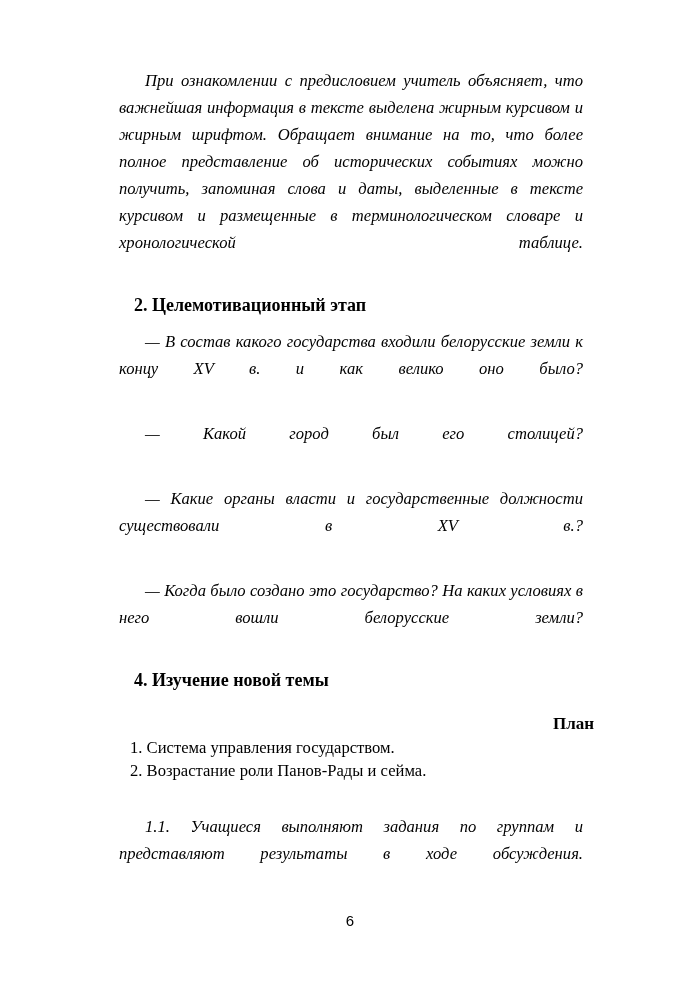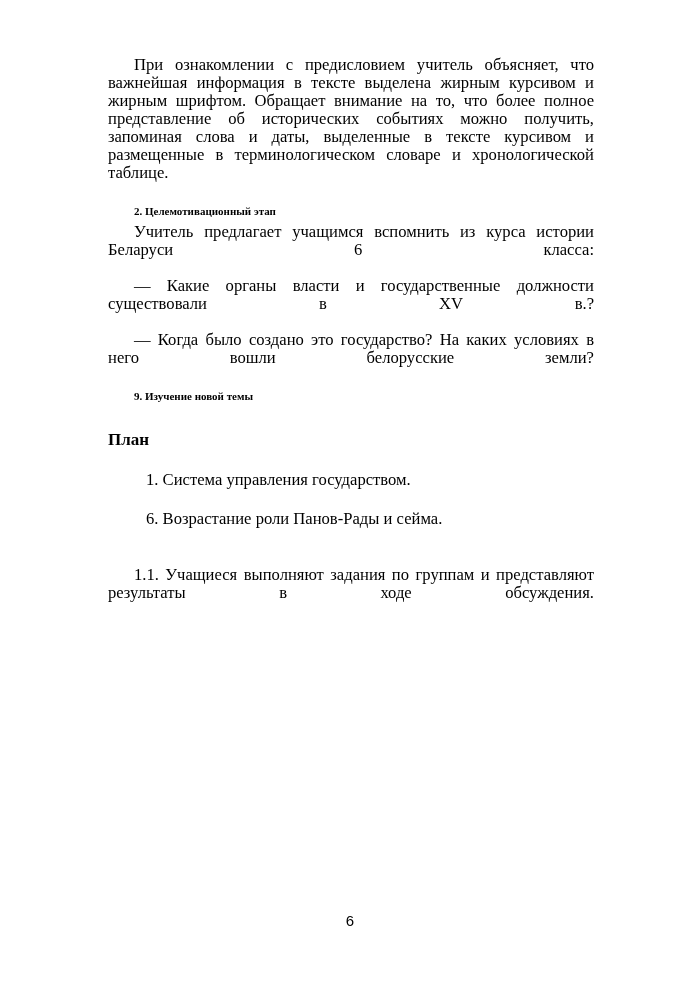--- a/index.html
+++ b/index.html
@@ -27,60 +27,61 @@
   .content {
     position: absolute;
     left: 108px;
     top: 56px;
     width: 486px;
   }
 
   
   .para {
     font-size: 16.6px;
-    line-height: 18px;
+    line-height: 27px;
     text-align: justify;
     text-justify: inter-word;
     text-indent: 26px;
-    margin: 0;
+    margin: 11px;
     hyphens: manual;
+    font-style: italic;
     -webkit-hyphens: manual;
   }
 
   
   .para::after {
     content: "";
     display: inline-block;
     width: 100%;
   }
 
   .heading {
-    font-size: 11px;
+    font-size: 18px;
     line-height: 23.2px;
     font-weight: bold;
     text-indent: 26px;
     text-align: left;
     margin: 0;
   }
 
   .plan-title {
     font-size: 17px;
     line-height: 23.2px;
     font-weight: bold;
-    text-align: left;
+    text-align: right;
     margin: 0;
     text-indent: 0;
   }
 
   .plan-item {
     font-size: 16.6px;
     line-height: 23.2px;
     text-align: left;
     text-indent: 22px;
-    margin: 16px;
+    margin: 0;
   }
   .spacer-lg { height: 20px; }
 
   .page-number {
     position: absolute;
     left: 0;
     top: 912px;
     width: 700px;
     text-align: center;
     font-family: "Liberation Sans", "DejaVu Sans", sans-serif;
@@ -93,38 +94,39 @@
 
 <div class="page">
 
   <div class="content">
 
     <p class="para">При ознакомлении с предисловием учитель объясняет, что важнейшая информация в тексте выделена жирным курсивом и жирным шрифтом. Обращает внимание на то, что более полное представление об исторических событиях можно получить, запоминая слова и даты, выделенные в тексте курсивом и размещенные в терминологическом словаре и хронологической таблице.</p>
 
     <h2 class="heading">2. Целемотивационный этап</h2>
 
 
+    <p class="para">— В состав какого государства входили белорусские земли к концу XV в. и как велико оно было?</p>
+
+    <p class="para">— Какой город был его столицей?</p>
 
 
 
-
-    <p class="para">Учитель предлагает учащимся вспомнить из курса истории Беларуси 6 класса:</p>
 
     <p class="para">— Какие органы власти и государственные должности существовали в XV в.?</p>
 
     <p class="para">— Когда было создано это государство? На каких условиях в него вошли белорусские земли?</p>
 
-    <h2 class="heading">9. Изучение новой темы</h2>
+    <h2 class="heading">4. Изучение новой темы</h2>
 
     <div class="spacer-lg"></div>
 
     <h3 class="plan-title">План</h3>
 
     <p class="plan-item">1. Система управления государством.</p>
-    <p class="plan-item">6. Возрастание роли Панов-Рады и сейма.</p>
+    <p class="plan-item">2. Возрастание роли Панов-Рады и сейма.</p>
 
     <div class="spacer-lg"></div>
 
     <p class="para">1.1. Учащиеся выполняют задания по группам и представляют результаты в ходе обсуждения.</p>
 
   </div>
 
   <div class="page-number">6</div>
 
 </div>

